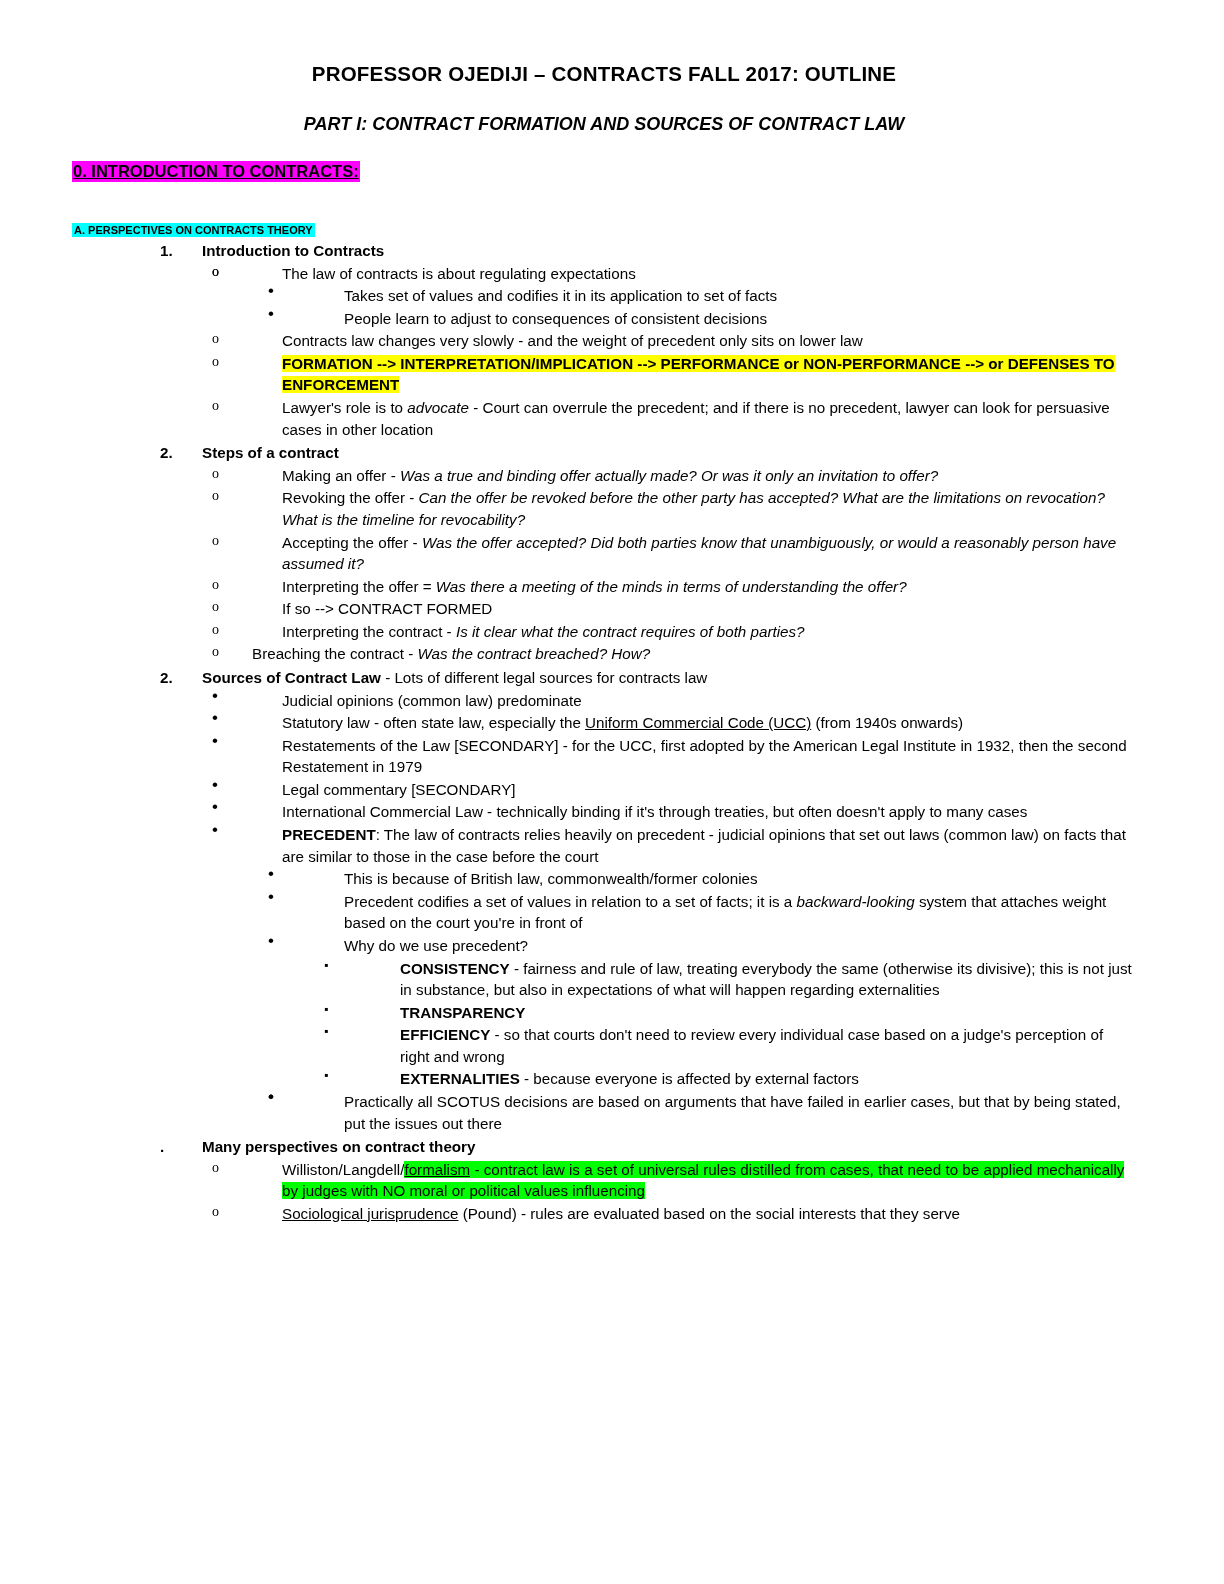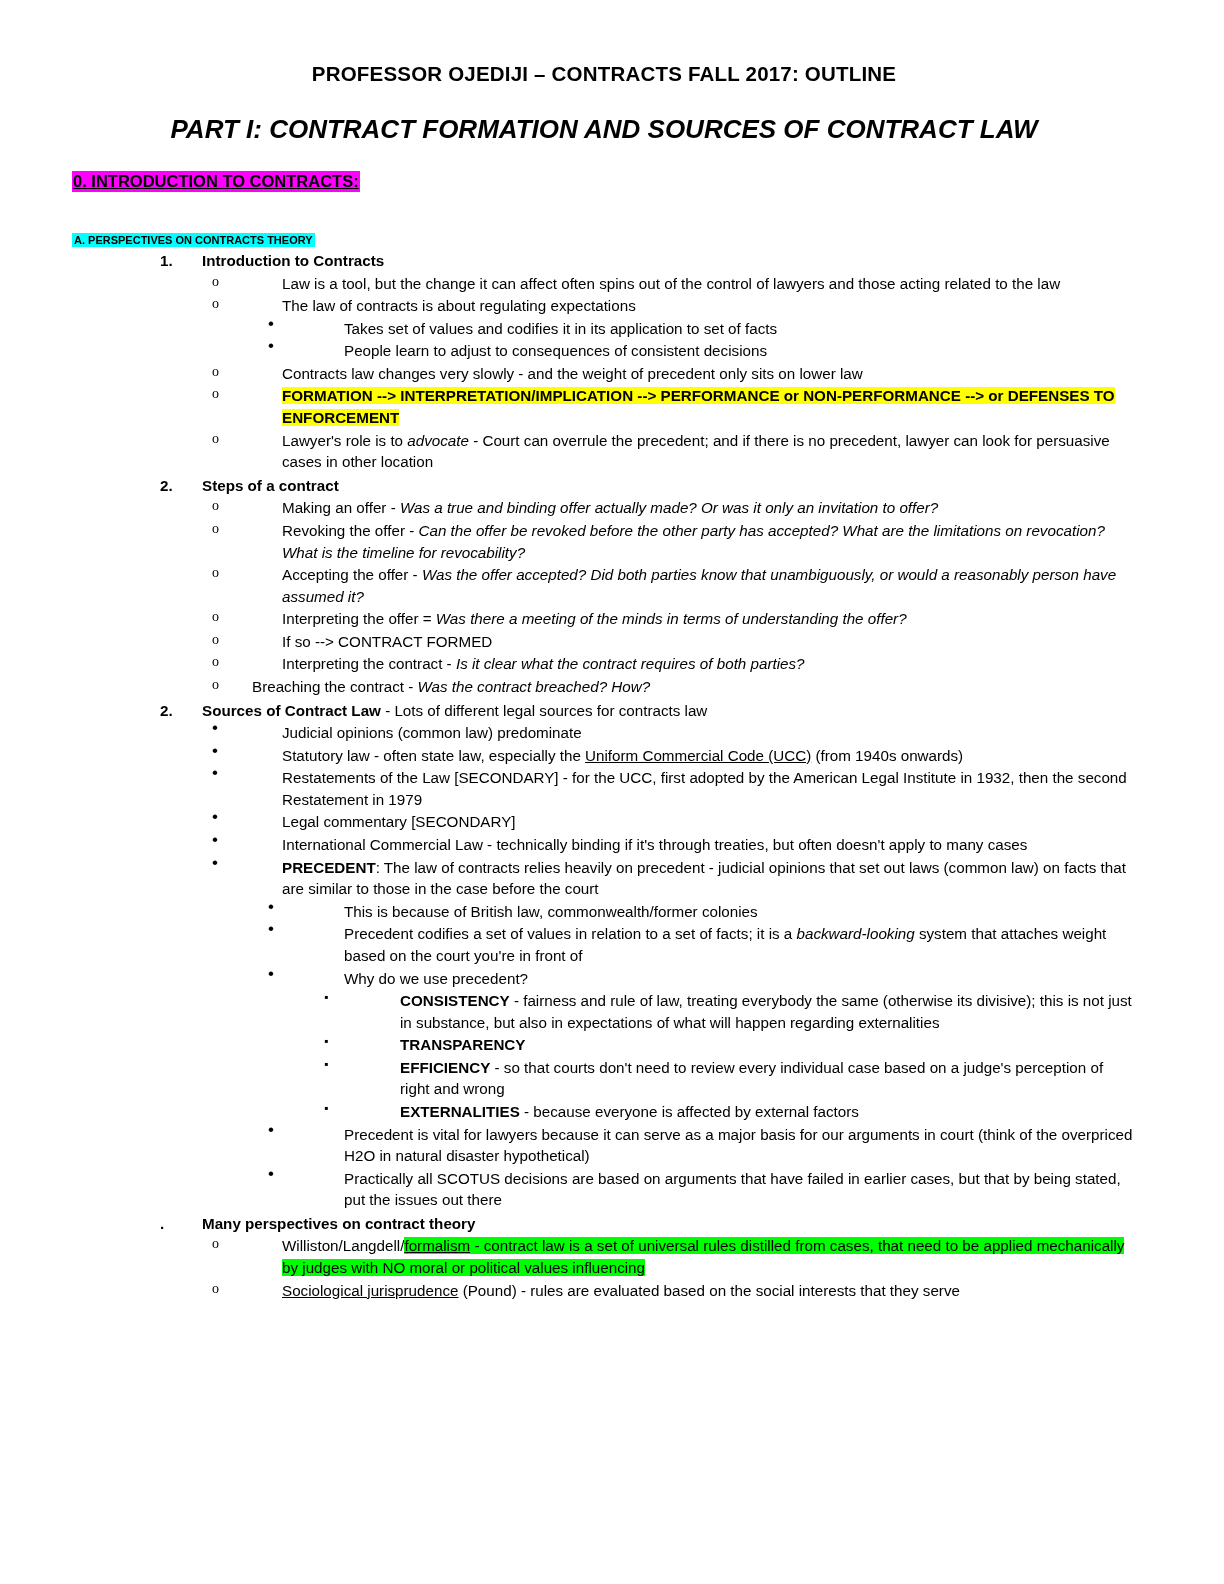--- a/index.html
+++ b/index.html
@@ -24,21 +24,21 @@
     text-align: center;
     font-weight: bold;
     font-size: 20.5px;
     letter-spacing: 0.2px;
     margin: 0 0 6px 0;
   }
   .part-title {
     text-align: center;
     font-weight: bold;
     font-style: italic;
-    font-size: 26px;
+    font-size: 18px;
     margin: 28px 0 26px 0;
   }
   .hl-magenta {
     background: #ff00ff;
   }
   .hl-cyan {
     background: #00ffff;
   }
   .hl-yellow {
     background: #ffff00;
@@ -165,21 +165,20 @@
 
   <ul>
 
     <li class="lvl1">
       <span class="marker">1.</span>
       <span>Introduction to Contracts</span>
     </li>
 
     <li class="lvl2">
       <span class="marker">o</span>
-      <span>Law is a tool, but the change it can affect often spins out of the control of lawyers and those acting related to the law</span>
     </li>
 
     <li class="lvl2">
       <span class="marker">o</span>
       <span>The law of contracts is about regulating expectations</span>
     </li>
 
     <li class="lvl3">
       <span class="marker">•</span>
       <span>Takes set of values and codifies it in its application to set of facts</span>
@@ -310,21 +309,20 @@
       <span class="bd">EFFICIENCY</span><span> -  so that courts don't need to review every individual case based on a judge's perception of right and wrong</span>
     </li>
 
     <li class="lvl4">
       <span class="marker">▪</span>
       <span class="bd">EXTERNALITIES</span><span> - because everyone is affected by external factors</span>
     </li>
 
     <li class="lvl3">
       <span class="marker">•</span>
-      <span>Precedent is vital for lawyers because it can serve as a major basis for our arguments in court (think of the overpriced H2O in natural disaster hypothetical)</span>
     </li>
 
     <li class="lvl3">
       <span class="marker">•</span>
       <span>Practically all SCOTUS decisions are based on arguments that have failed in earlier cases, but that by being stated, put the issues out there</span>
     </li>
 
     <li class="lvl1">
       <span class="marker">.</span>
       <span>Many perspectives on contract theory</span>

